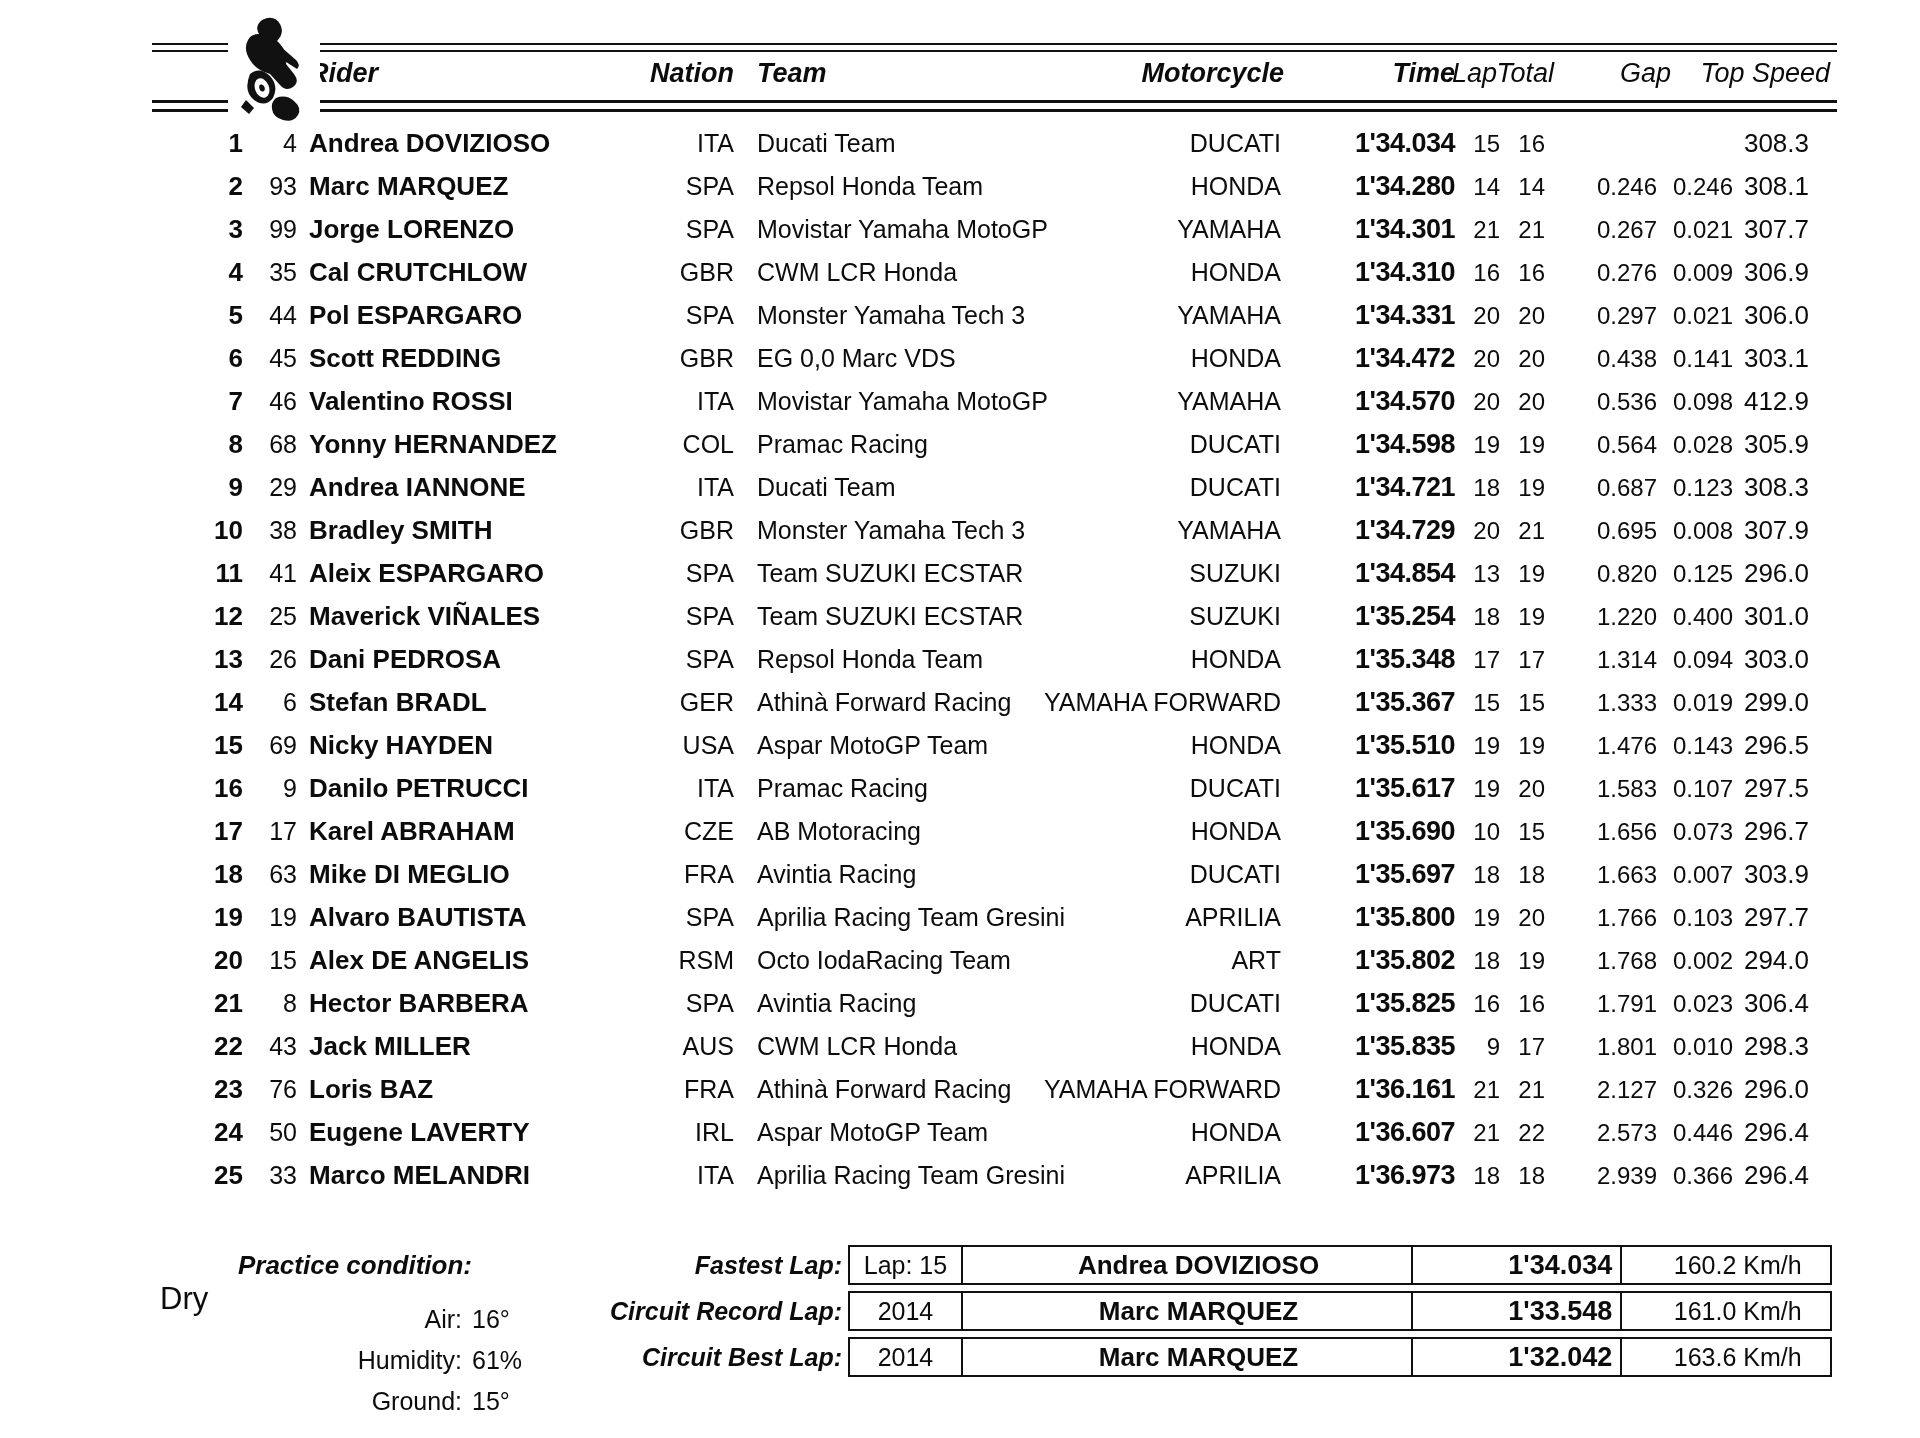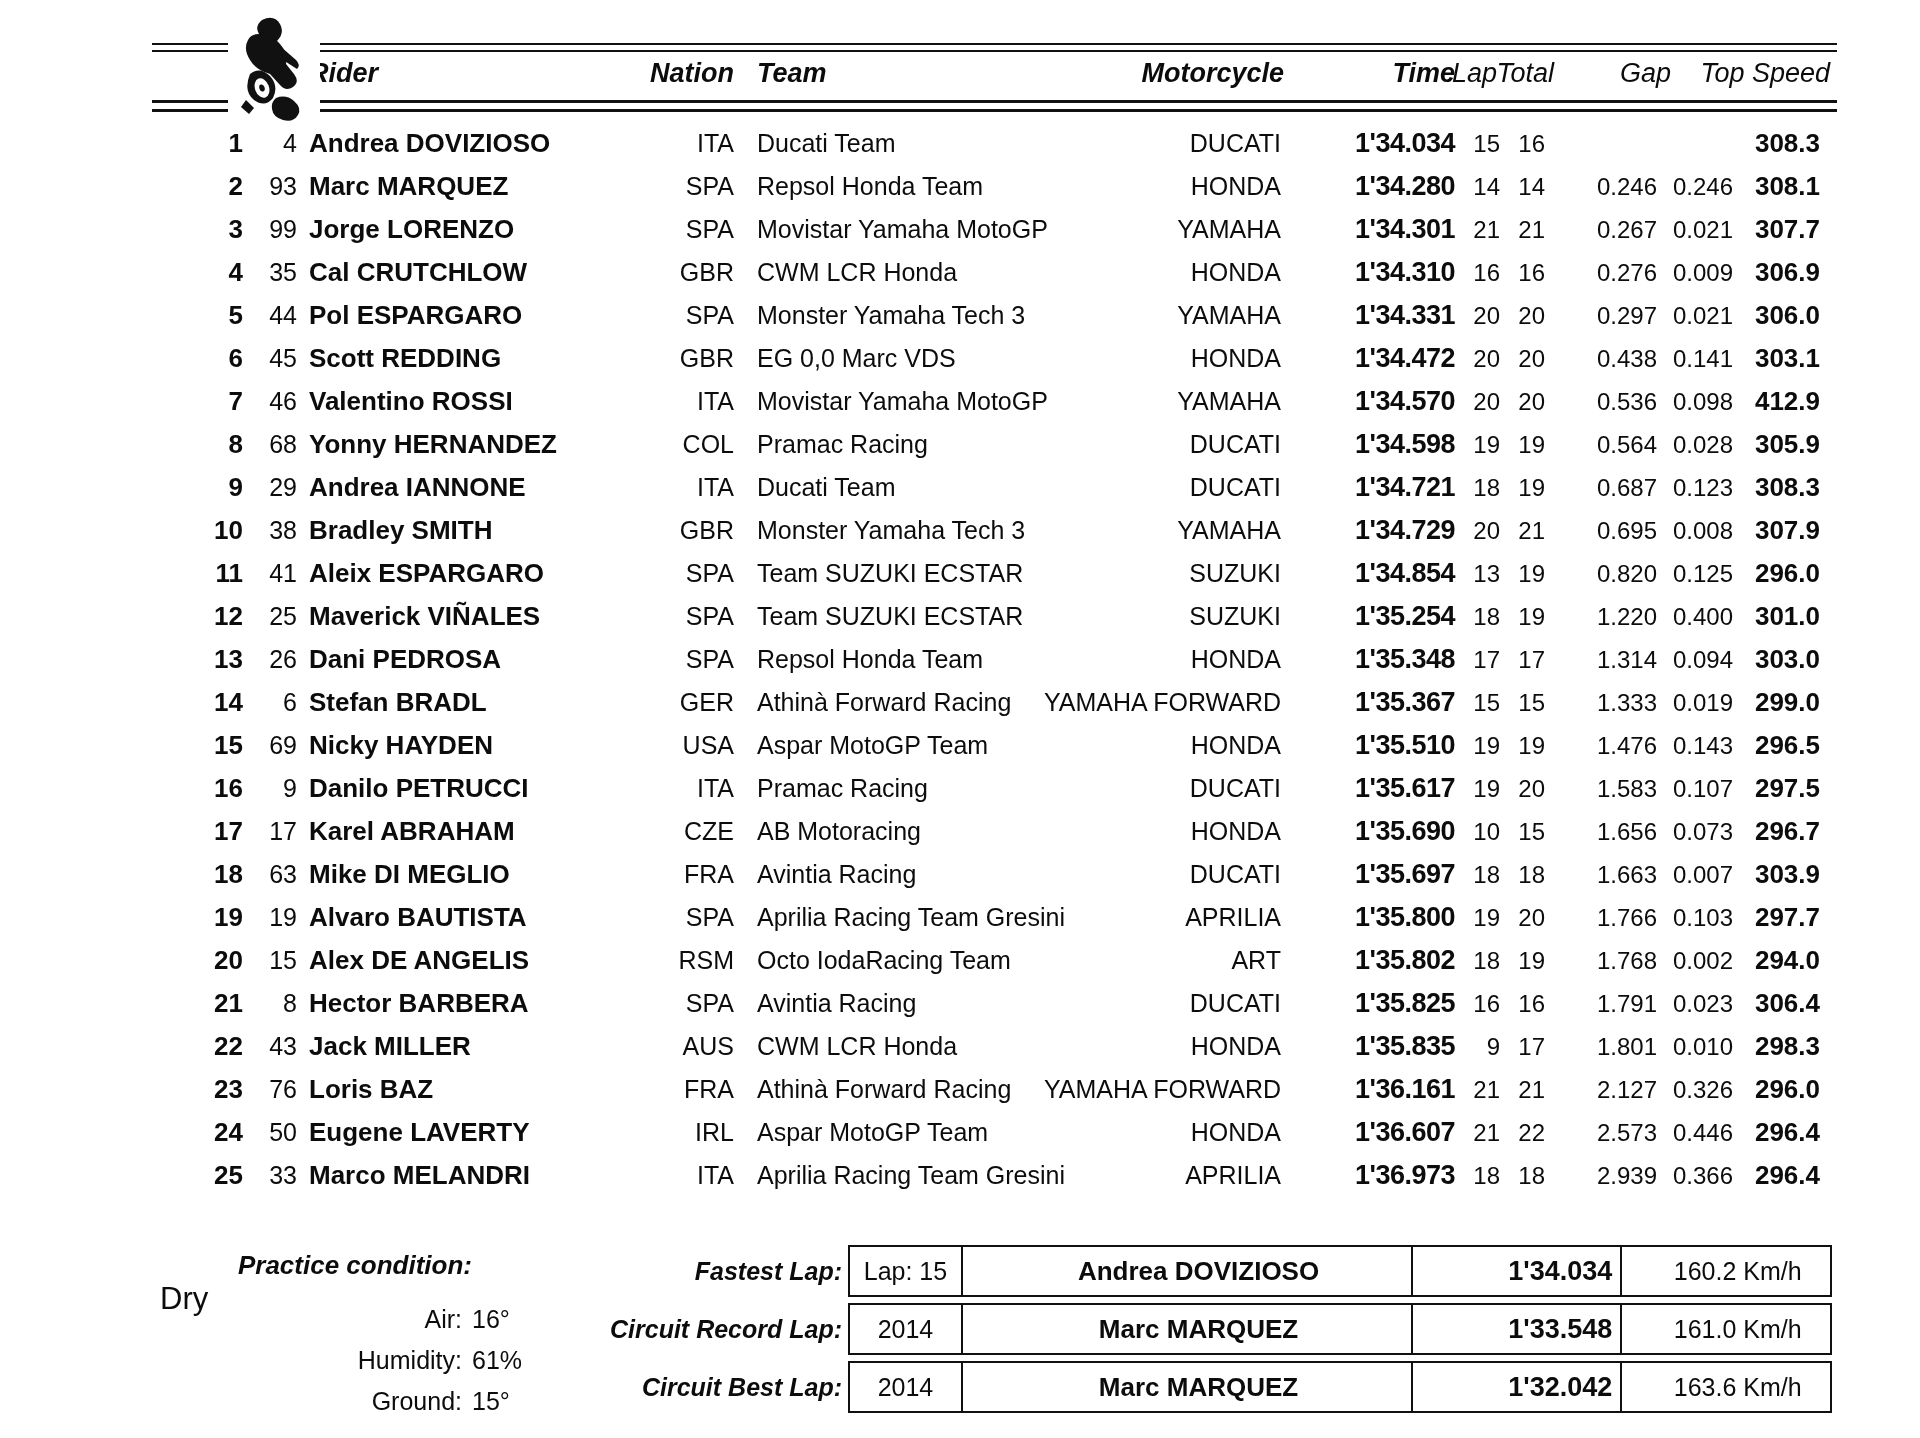--- a/index.html
+++ b/index.html
@@ -41,34 +41,34 @@
   .c-pos{width:46px;font-weight:bold;font-size:26px;}
   .c-num{width:54px;font-size:25px;}
   .c-name{width:343px;padding-left:12px;box-sizing:border-box;font-weight:bold;font-size:26px;text-align:left;overflow:visible;}
   .c-nation{width:94px;font-size:25px;text-align:right;}
   .c-teambike{width:547px;padding-left:23px;box-sizing:border-box;display:flex;justify-content:space-between;font-size:25px;}
   .c-time{width:174px;font-weight:bold;font-size:27px;letter-spacing:-0.5px;}
   .c-lap{width:45px;font-size:24px;}
   .c-total{width:45px;font-size:24px;}
   .c-gap{width:112px;font-size:24px;}
   .c-diff{width:76px;font-size:24px;}
-  .c-speed{width:87px;font-weight:bold;font-size:26px;}
+  .c-speed{width:87px;font-weight:normal;font-size:26px;text-align:center;}
 
   
   .conditions{position:absolute;left:150px;top:1250px;width:480px;}
   .cond-row{display:flex;align-items:baseline;height:41px;}
   .cond-row.first{height:50px;margin-bottom:5px;flex-direction:column;}
   .cond-label{width:312px;text-align:right;font-size:25px;}
   .cond-label.ib{font-style:italic;font-weight:bold;font-size:26px;}
   .cond-value{margin-left:10px;font-size:25px;}
   .cond-value.big{font-size:31px;}
 
   
   .records{position:absolute;left:600px;top:1245px;}
-  .rec-row{display:flex;align-items:stretch;margin-bottom:6px;height:52px;}
+  .rec-row{display:flex;align-items:stretch;margin-bottom:6px;height:40px;}
   .rec-label{width:248px;padding-right:6px;box-sizing:border-box;text-align:right;
              font-style:italic;font-weight:bold;font-size:25px;display:flex;
              align-items:center;justify-content:flex-end;white-space:nowrap;}
   .rec-box{width:984px;border:2px solid #111;box-sizing:border-box;display:flex;gap:23px;}
   .rec-cell{display:flex;align-items:center;justify-content:center;box-sizing:border-box;white-space:nowrap;}
   .rc-info{width:121px;border-right:2px solid #111;font-size:25px;}
   .rc-rider{width:458px;border-right:2px solid #111;font-weight:bold;font-size:26px;}
   .rc-time{width:199px;border-right:2px solid #111;justify-content:flex-end;padding-right:8px;font-weight:bold;font-size:27px;}
   .rc-speed{width:198px;font-size:25px;}
 </style>

